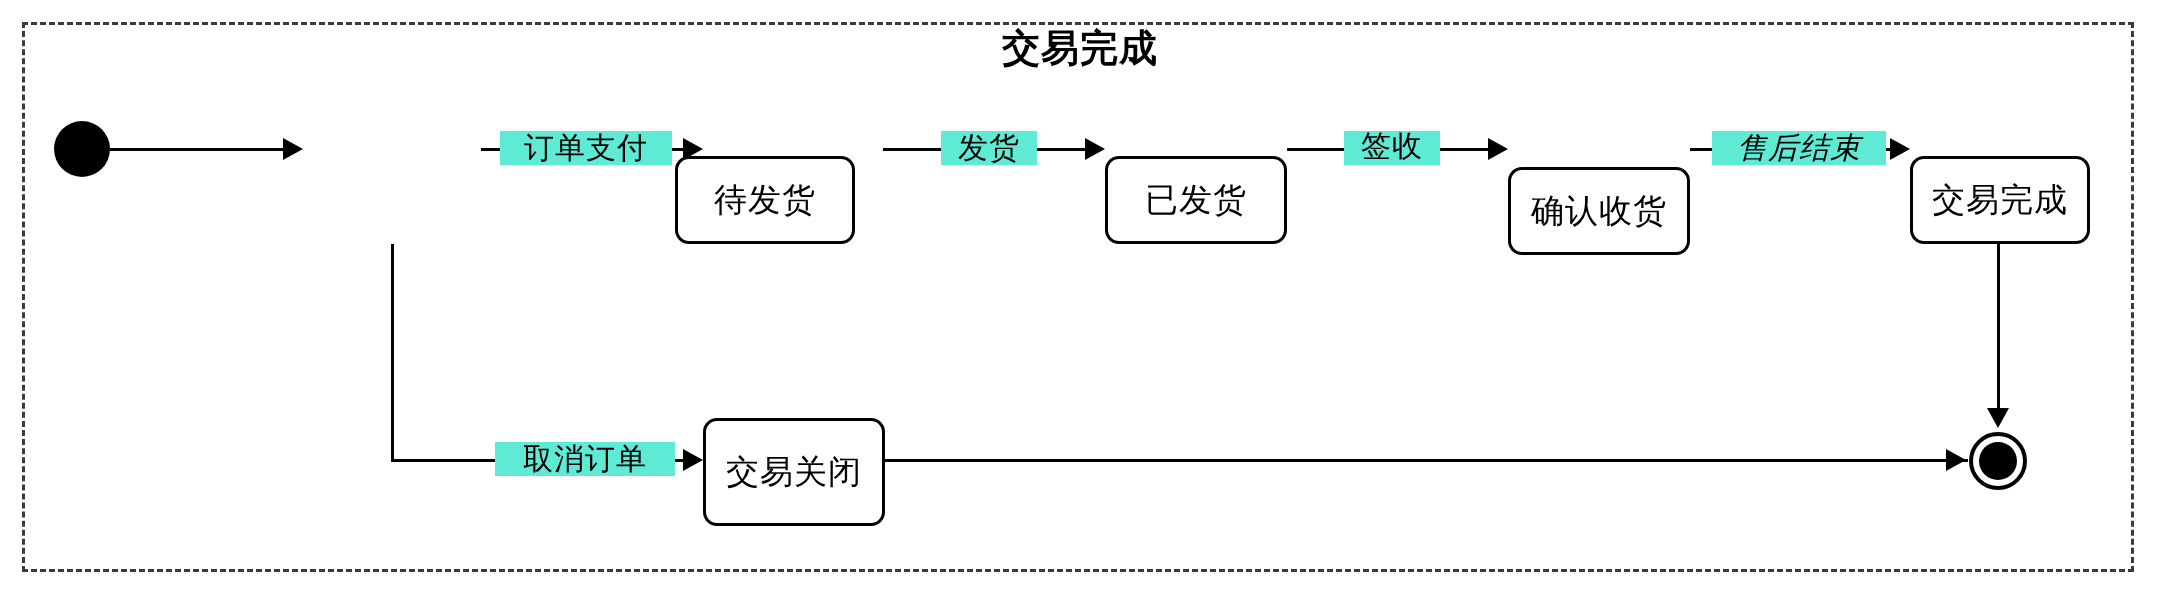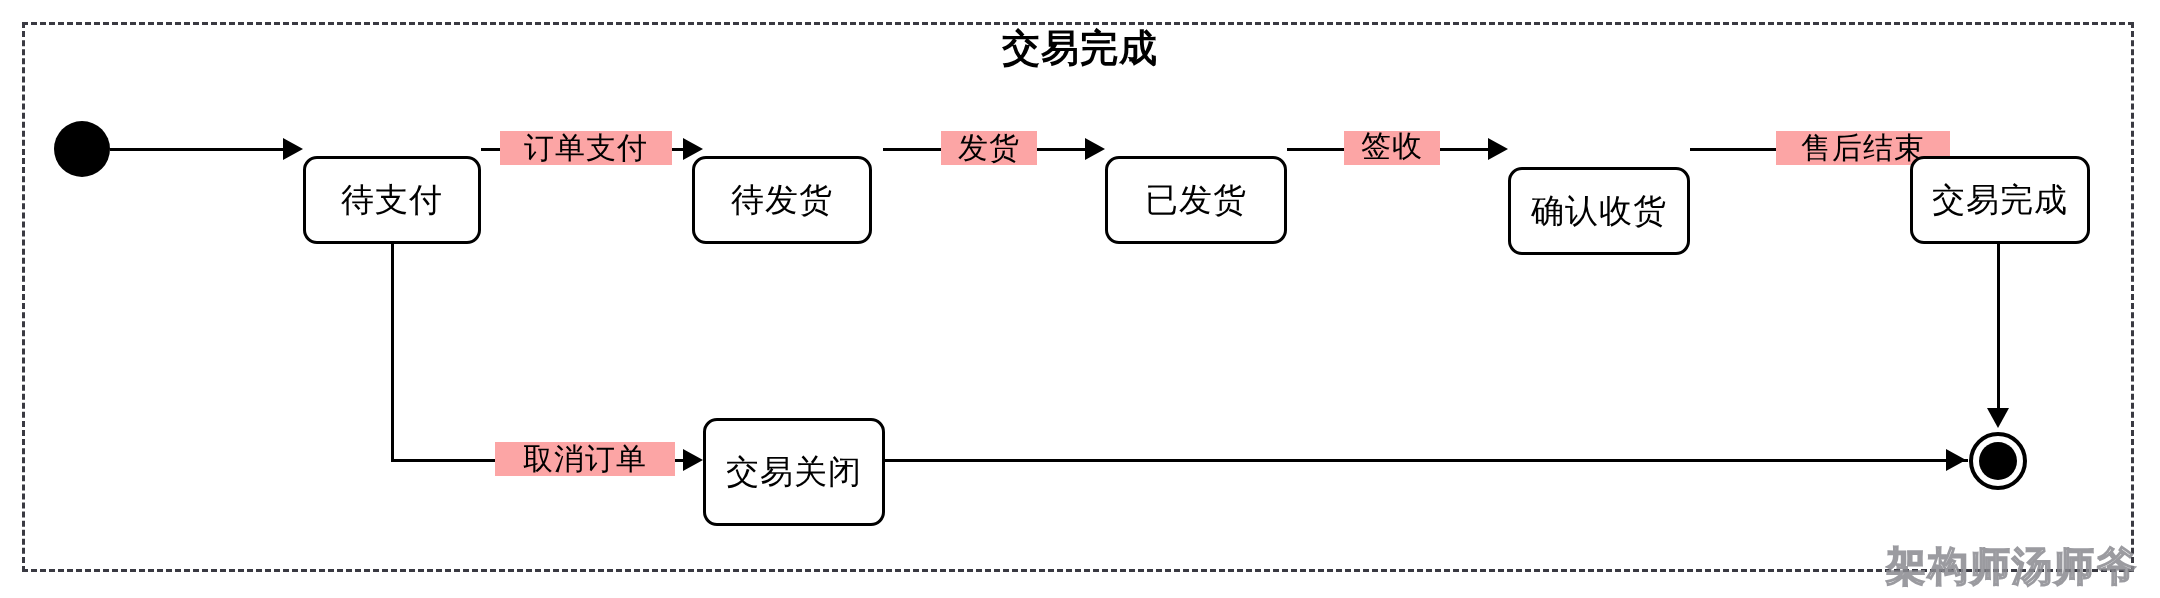--- a/index.html
+++ b/index.html
@@ -108,21 +108,21 @@
     position: absolute;
     width: 0;
     height: 0;
     border-left: 11px solid transparent;
     border-right: 11px solid transparent;
     border-top: 20px solid #000000;
   }
   
   .edge-label {
     position: absolute;
-    background: #fca5a5;
+    background: #5eead4;
     font-size: 30px;
     color: #000000;
     letter-spacing: 1px;
     white-space: nowrap;
     text-align: center;
     line-height: 34px;
     padding: 0 4px;
   }
   
   .watermark {
@@ -145,29 +145,26 @@
 
   <div class="frame"></div>
 
   <div class="diagram-title">交易完成</div>
 
   <div class="initial-state" style="left:54px; top:121px;"></div>
 
   <div class="edge-h" style="left:110px; top:148px; width:175px;"></div>
   <div class="arrow-right" style="left:283px; top:138px;"></div>
 
-  <div class="state-box" style="left:303px; top:156px; width:178px; height:88px;">
-    <span>待支付</span>
-  </div>
 
   <div class="edge-h" style="left:481px; top:148px; width:205px;"></div>
   <div class="arrow-right" style="left:683px; top:138px;"></div>
   <div class="edge-label" style="left:500px; top:131px; width:164px;">订单支付</div>
 
-  <div class="state-box" style="left:692px; top:156px; width:180px; height:88px;">
+  <div class="state-box" style="left:675px; top:156px; width:180px; height:88px;">
     <span>待发货</span>
   </div>
 
   <div class="edge-h" style="left:883px; top:148px; width:205px;"></div>
   <div class="arrow-right" style="left:1085px; top:138px;"></div>
   <div class="edge-label" style="left:941px; top:131px; width:88px;">发货</div>
 
   <div class="state-box" style="left:1105px; top:156px; width:182px; height:88px;">
     <span>已发货</span>
   </div>
@@ -175,21 +172,21 @@
   <div class="edge-h" style="left:1287px; top:148px; width:204px;"></div>
   <div class="arrow-right" style="left:1488px; top:138px;"></div>
   <div class="edge-label" style="left:1344px; top:131px; width:88px;font-family:Liberation Mono, monospace;">签收</div>
 
   <div class="state-box" style="left:1508px; top:167px; width:182px; height:88px;">
     <span>确认收货</span>
   </div>
 
   <div class="edge-h" style="left:1690px; top:148px; width:203px;"></div>
   <div class="arrow-right" style="left:1890px; top:138px;"></div>
-  <div class="edge-label" style="left:1776px; top:131px; width:166px;">售后结束</div>
+  <div class="edge-label" style="left:1712px; top:131px; width:166px;font-style:italic;">售后结束</div>
 
   <div class="state-box" style="left:1910px; top:156px; width:180px; height:88px;">
     <span>交易完成</span>
   </div>
 
   <div class="edge-v" style="left:1997px; top:244px; height:170px;"></div>
   <div class="arrow-down" style="left:1987px; top:408px;"></div>
 
   <div class="edge-v" style="left:391px; top:244px; height:217px;"></div>
   <div class="edge-h" style="left:391px; top:459px; width:295px;"></div>
@@ -198,15 +195,14 @@
 
   <div class="state-box" style="left:703px; top:418px; width:182px; height:108px;">
     <span>交易关闭</span>
   </div>
 
   <div class="edge-h" style="left:885px; top:459px; width:1083px;"></div>
   <div class="arrow-right" style="left:1946px; top:449px;"></div>
 
   <div class="final-state" style="left:1969px; top:432px;"></div>
 
-  <div class="watermark">架构师汤师爷</div>
 
 </div>
 
 </body></html>

